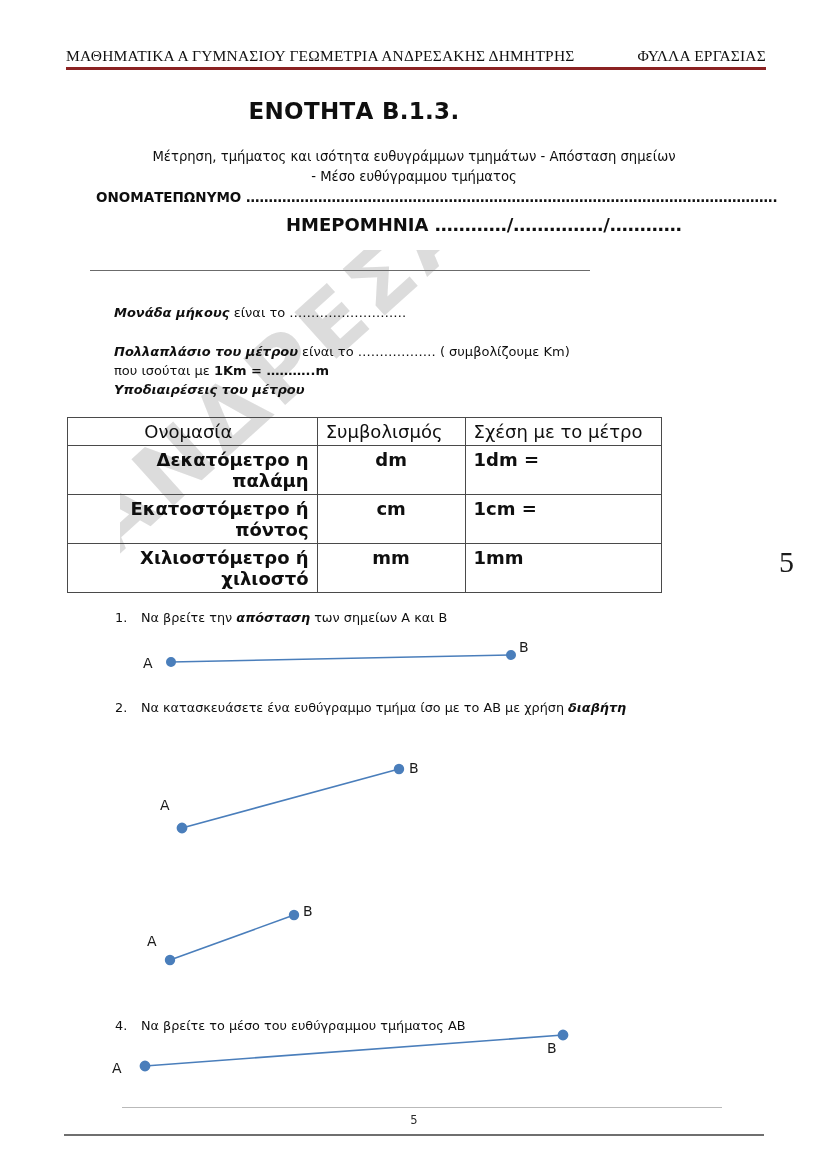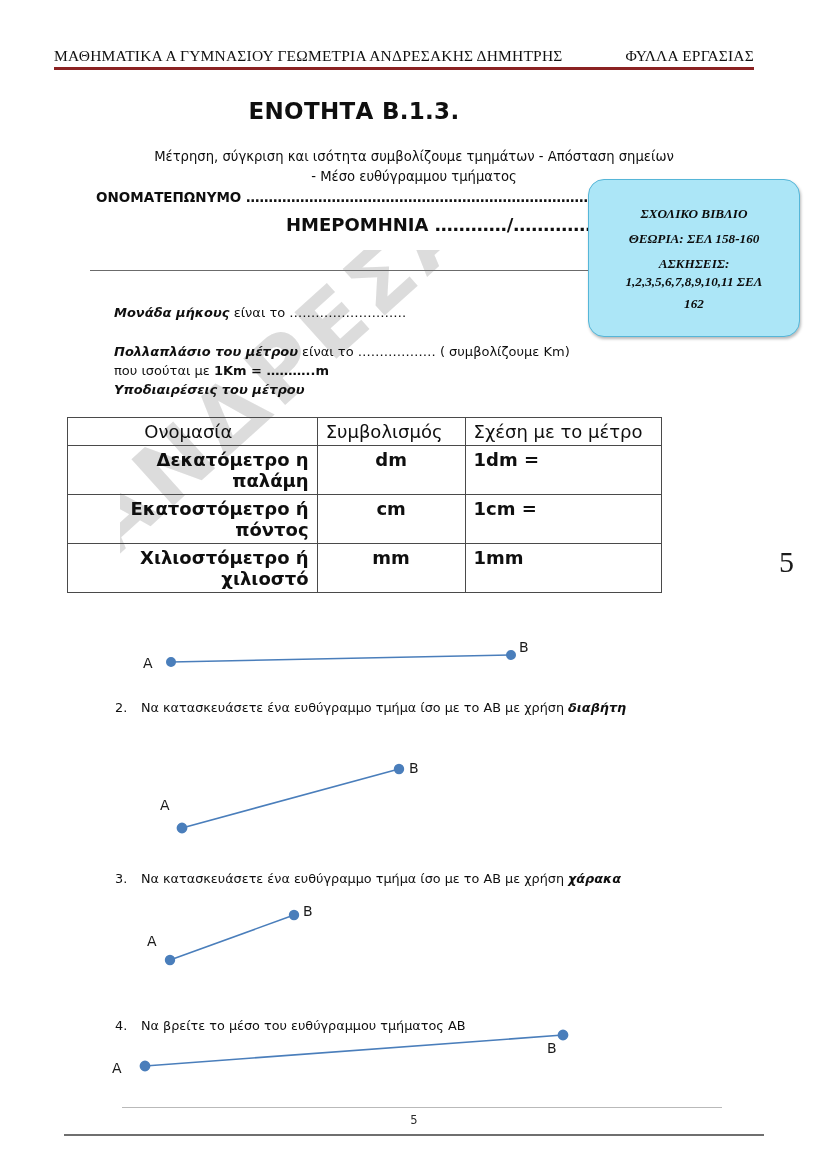--- a/index.html
+++ b/index.html
@@ -43,21 +43,21 @@
     font-size: 86px;
     letter-spacing: 6px;
     color: #d7d7d7;
     white-space: nowrap;
     opacity: .85;
   }
 
   
   .header {
     position: absolute;
-    left: 54px;
+    left: 66px;
     top: 47px;
     width: 700px;
     z-index: 3;
   }
   .header-line {
     font-family: "Liberation Serif", serif;
     font-size: 15.5px;
     letter-spacing: .2px;
     color: #111;
     white-space: nowrap;
@@ -300,43 +300,36 @@
     <div class="header-line">
       <span>ΜΑΘΗΜΑΤΙΚΑ  Α ΓΥΜΝΑΣΙΟΥ   ΓΕΩΜΕΤΡΙΑ    ΑΝΔΡΕΣΑΚΗΣ ΔΗΜΗΤΡΗΣ</span>
       <span>ΦΥΛΛΑ ΕΡΓΑΣΙΑΣ</span>
     </div>
     <div class="header-rule"></div>
   </div>
 
   <div class="doc-title">ΕΝΟΤΗΤΑ Β.1.3.</div>
 
   <div class="subtitle">
-    <span>Μέτρηση, σύγκριση και ισότητα συμβολίζουμε τμημάτων - Απόσταση σημείων</span>
+    <span>Μέτρηση, τμήματος και ισότητα ευθυγράμμων τμημάτων - Απόσταση σημείων</span>
     <span class="l2">- Μέσο ευθύγραμμου τμήματος</span>
   </div>
 
   <div class="field-name">
     <span>ΟΝΟΜΑΤΕΠΩΝΥΜΟ</span>
     <span>……………………………………………………………………………………………………….</span>
   </div>
 
   <div class="field-date">
     <span>ΗΜΕΡΟΜΗΝΙΑ</span>
     <span> …………/……………/…………</span>
   </div>
 
   <div class="hr-sep"></div>
 
-  <div class="info-box">
-    <div>ΣΧΟΛΙΚΟ ΒΙΒΛΙΟ</div>
-    <div>ΘΕΩΡΙΑ:  ΣΕΛ 158-160</div>
-    <div class="ex">ΑΣΚΗΣΕΙΣ:</div>
-    <div class="ex-list">1,2,3,5,6,7,8,9,10,11   ΣΕΛ</div>
-    <div class="ex-list">162</div>
-  </div>
 
   <div class="theory">
     <div class="p1">
       <span class="b">Μονάδα μήκους</span><span> είναι το ………………………</span>
     </div>
     <div>
       <span class="b">Πολλαπλάσιο του μέτρου</span><span> είναι το ……………… ( συμβολίζουμε Km)</span>
     </div>
     <div>
       <span>που ισούται με  </span><span style="font-weight:bold">1Km = ………..m</span>
@@ -374,32 +367,32 @@
         <td class="c-name">Χιλιοστόμετρο ή χιλιοστό</td>
         <td class="c-sym">mm</td>
         <td class="c-rel">1mm</td>
       </tr>
     </tbody>
   </table>
 
   <div class="big-page-num">5</div>
 
 
+  <div class="task task-1">
+    <span class="num">1.</span><span>Να βρείτε την </span><span class="b">απόσταση</span><span> των σημείων Α και Β</span>
+  </div>
   <div class="pt-label" style="left:143px; top:655px;">Α</div>
   <div class="pt-label" style="left:519px; top:639px;">Β</div>
 
   <div class="task task-2">
     <span class="num">2.</span><span>Να κατασκευάσετε ένα ευθύγραμμο τμήμα ίσο με το ΑΒ με χρήση </span><span class="b">διαβήτη</span><span></span>
   </div>
   <div class="pt-label" style="left:160px; top:797px;">Α</div>
   <div class="pt-label" style="left:409px; top:760px;">Β</div>
 
-  <div class="task task-3">
-    <span class="num">3.</span><span>Να κατασκευάσετε ένα ευθύγραμμο τμήμα ίσο με το ΑΒ με χρήση </span><span class="b">χάρακα</span><span></span>
-  </div>
   <div class="pt-label" style="left:147px; top:933px;">Α</div>
   <div class="pt-label" style="left:303px; top:903px;">Β</div>
 
   <div class="task task-4">
     <span class="num">4.</span><span>Να βρείτε το μέσο του ευθύγραμμου τμήματος ΑΒ</span><span class="b"></span><span></span>
   </div>
   <div class="pt-label" style="left:112px; top:1060px;">Α</div>
   <div class="pt-label" style="left:547px; top:1040px;">Β</div>
 
   <svg class="seg-svg" viewBox="0 0 828 1171">

